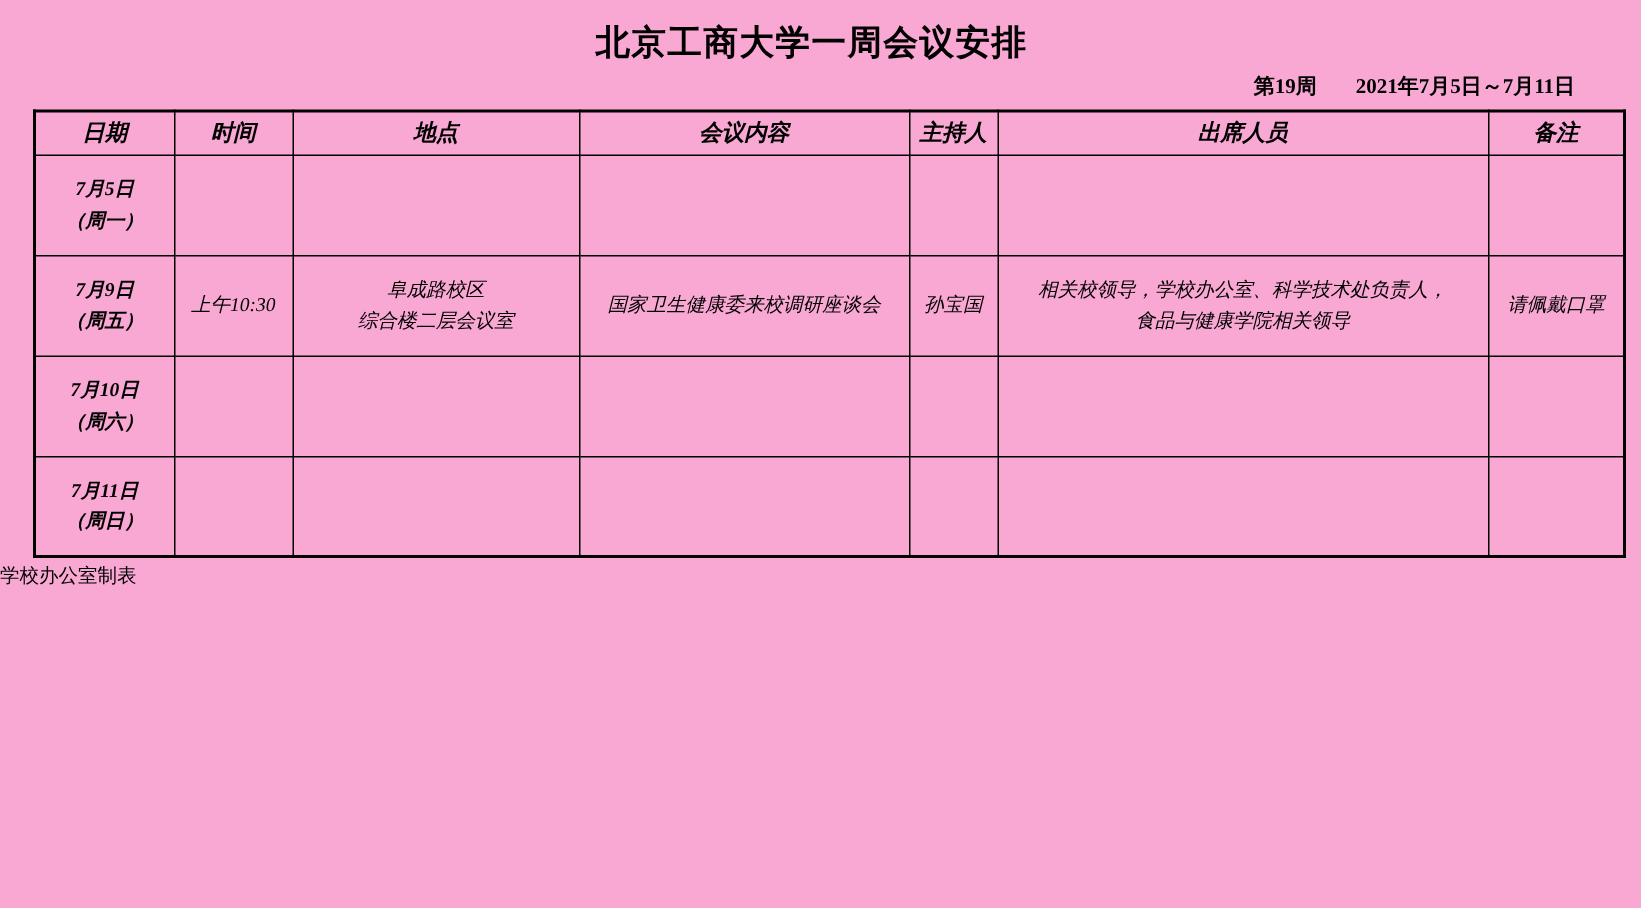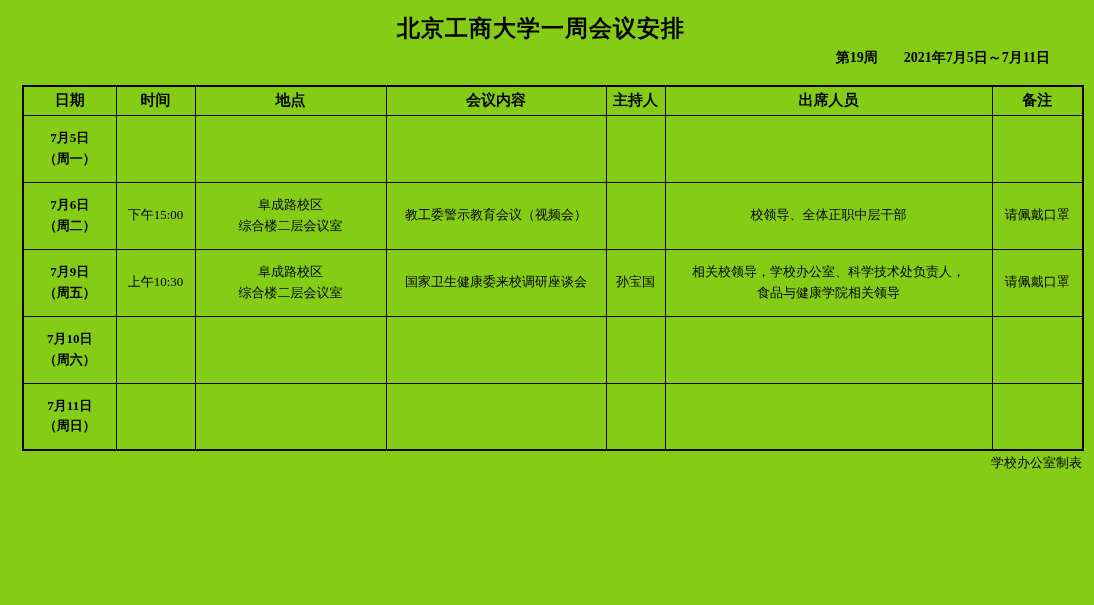--- a/index.html
+++ b/index.html
@@ -8,45 +8,46 @@
     width: 1094px;
     height: 605px;
     font-family: "Liberation Serif", "DejaVu Serif", serif;
     color: #000000;
     overflow: hidden;
   }
   .page {
     position: relative;
     width: 1094px;
     height: 605px;
-    background: #84cc16;
+    background: #f9a8d4;
   }
   .title {
     padding-top: 13px;
     text-align: center;
     font-size: 23px;
     font-weight: bold;
     letter-spacing: 1px;
     width: 1082px;
   }
   .meta {
     width: 1050px;
     margin-top: 5px;
     text-align: right;
     font-size: 14px;
     font-weight: bold;
   }
   .meta .gap { display: inline-block; width: 26px; }
   table.schedule {
     margin-left: 22px;
-    margin-top: 18px;
+    margin-top: 6px;
     width: 1060px;
     border-collapse: collapse;
     border: 2px solid #000000;
     table-layout: fixed;
+    font-style: italic;
   }
   table.schedule th, table.schedule td {
     border: 1px solid #000000;
     text-align: center;
     vertical-align: middle;
     padding: 2px 3px;
     overflow: hidden;
   }
   table.schedule thead tr { height: 29px; }
   table.schedule tbody tr { height: 67px; }
@@ -60,21 +61,20 @@
     line-height: 1.55;
   }
   td.date-cell {
     font-size: 14px;
     font-weight: bold;
     line-height: 1.5;
   }
   .footer {
     width: 1082px;
     margin-top: 3px;
-    text-align: right;
     font-size: 13px;
   }
 </style>
 </head>
 <body>
 
 <div class="page">
 
   <h1 class="title">北京工商大学一周会议安排</h1>
 
@@ -107,30 +107,20 @@
       <tr>
         <td class="date-cell"><div>7月5日</div><div>（周一）</div></td>
         <td></td>
         <td></td>
         <td></td>
         <td></td>
         <td></td>
         <td></td>
       </tr>
       <tr>
-        <td class="date-cell"><div>7月6日</div><div>（周二）</div></td>
-        <td>下午15:00</td>
-        <td>阜成路校区
-综合楼二层会议室</td>
-        <td>教工委警示教育会议（视频会）</td>
-        <td></td>
-        <td>校领导、全体正职中层干部</td>
-        <td>请佩戴口罩</td>
-      </tr>
-      <tr>
         <td class="date-cell"><div>7月9日</div><div>（周五）</div></td>
         <td>上午10:30</td>
         <td>阜成路校区
 综合楼二层会议室</td>
         <td>国家卫生健康委来校调研座谈会</td>
         <td>孙宝国</td>
         <td>相关校领导，学校办公室、科学技术处负责人，
 食品与健康学院相关领导</td>
         <td>请佩戴口罩</td>
       </tr>

